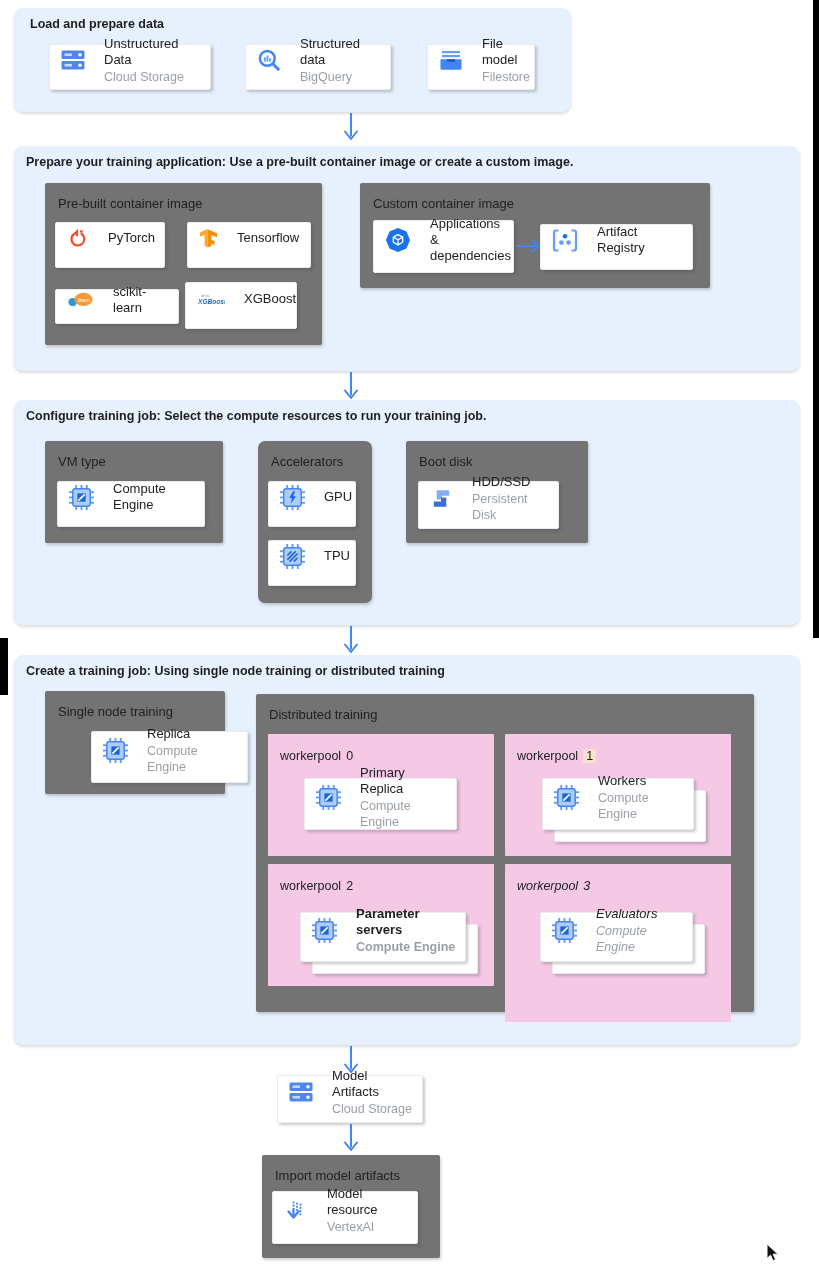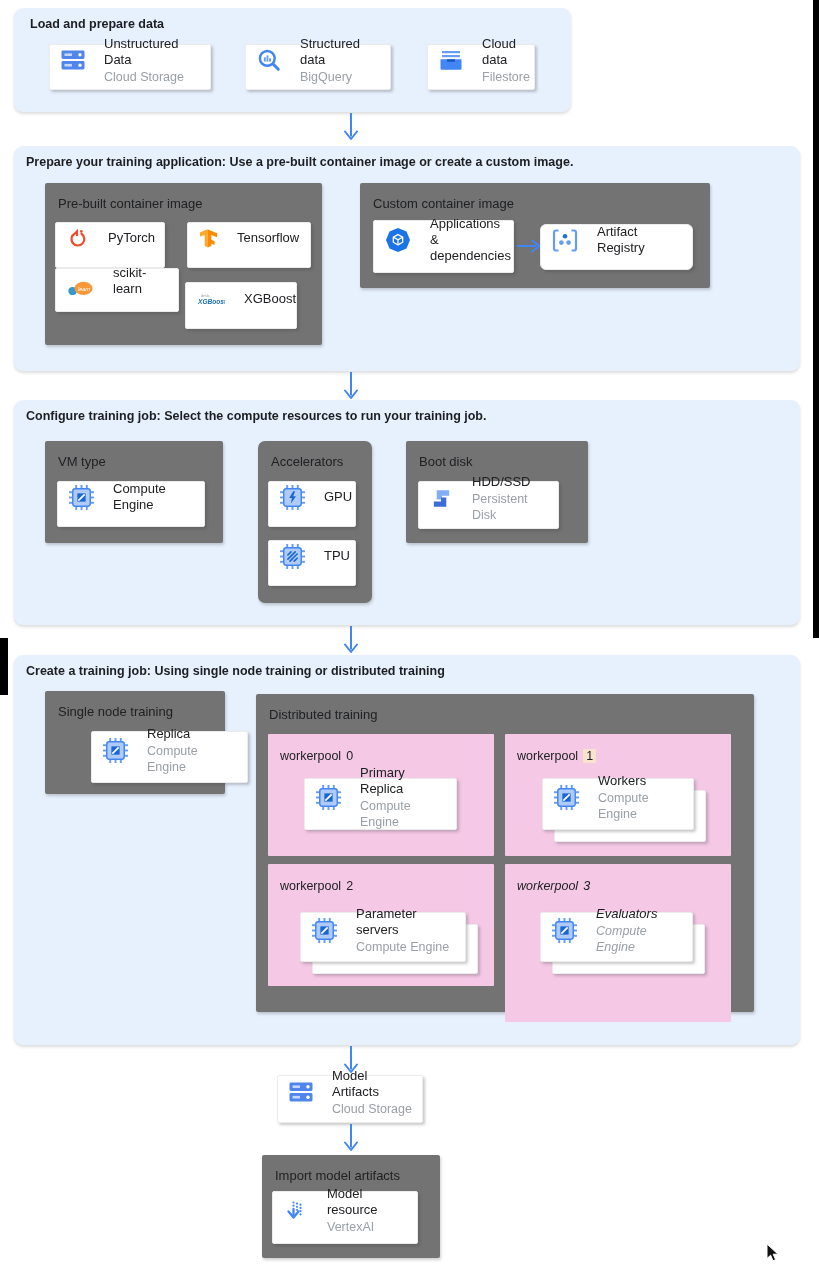--- a/index.html
+++ b/index.html
@@ -103,21 +103,21 @@
     <div class="card" style="left:413px;top:36px;width:108px;height:46px;">
       <span class="ic">
         <svg width="24" height="19" viewBox="0 0 24 19">
           <rect x="3" y="0" width="18" height="2.2" fill="#669df6"></rect>
           <rect x="3" y="4" width="18" height="2.2" fill="#669df6"></rect>
           <path d="M1.5 8.2 h21 v9.2 a1.4 1.4 0 0 1 -1.4 1.4 h-18.2 a1.4 1.4 0 0 1 -1.4 -1.4 Z" fill="#4285f4"></path>
           <rect x="8" y="8.2" width="8" height="2.6" fill="#185abc"></rect>
         </svg>
         </span>
       <span class="txt">
-          <span class="label">Cloud data</span>
+          <span class="label">File model</span>
       <span class="sub">Filestore</span>
         </span>
     </div>
   </div>
 
   <div class="arrow" style="left:342px;top:113px;">
     <svg width="18" height="28">
         <use href="#sym-varrow"></use>
       </svg>
     </div>
@@ -142,21 +142,21 @@
         <span class="ic">
           <svg width="19" height="21" viewBox="0 0 20 22">
             <polygon points="1,4.8 9,1.2 9,20.5 6,18.6 6,7.2 1,9" fill="#ffa726"></polygon>
             <polygon points="9,1.2 19,5.6 19,9.6 13,7.4 13,12.4 16.4,13.8 16.4,17.8 13,16.2 13,18.8 9,20.5" fill="#fb8c00"></polygon>
           </svg>
           </span>
         <span class="txt">
             <span class="label">Tensorflow</span>
           </span>
       </div>
-      <div class="card" style="left:10px;top:85px;width:124px;height:44px;align-items:flex-end;">
+      <div class="card" style="left:10px;top:106px;width:124px;height:35px;">
         <span class="ic">
           <svg width="27" height="17" viewBox="0 0 27 17">
             <ellipse cx="5.6" cy="11" rx="4.3" ry="4.1" fill="#3499cd"></ellipse>
             <ellipse cx="16.5" cy="8.4" rx="9" ry="6.6" fill="#f89939"></ellipse>
             <text x="11" y="10.8" font-size="5.4" font-style="italic" fill="#ffffff" font-family="Liberation Sans, sans-serif">learn</text>
           </svg>
           </span>
         <span class="txt">
             <span class="label">scikit-learn</span>
           </span>
@@ -187,21 +187,21 @@
         <span class="txt" style="width:92px;">
             <span class="label">Applications &amp; dependencies</span>
           </span>
       </div>
       <div class="arrow" style="left:157px;top:54px;">
         <svg width="26" height="18" viewBox="0 0 26 18">
           <line x1="0" y1="9" x2="19.5" y2="9" stroke="#4285f4" stroke-width="2"></line>
           <path d="M15 3.5 L22.5 9 L15 14.5" fill="none" stroke="#4285f4" stroke-width="2" stroke-linecap="round" stroke-linejoin="round"></path>
         </svg>
         </div>
-      <div class="card" style="left:180px;top:41px;width:153px;height:46px;border-radius:6px;">
+      <div class="card" style="left:180px;top:41px;width:153px;height:46px;">
         <span class="ic">
           <svg width="26" height="23" viewBox="0 0 26 23">
             <path d="M6.5 1.5 H4 a2 2 0 0 0 -2 2 v16 a2 2 0 0 0 2 2 h2.5" fill="none" stroke="#669df6" stroke-width="2.2"></path>
             <path d="M19.5 1.5 H22 a2 2 0 0 1 2 2 v16 a2 2 0 0 1 -2 2 h-2.5" fill="none" stroke="#669df6" stroke-width="2.2"></path>
             <circle cx="13" cy="7.2" r="2.3" fill="#1a73e8"></circle>
             <circle cx="9.4" cy="13.6" r="2.3" fill="#669df6"></circle>
             <circle cx="16.6" cy="13.6" r="2.3" fill="#669df6"></circle>
           </svg>
           </span>
         <span class="txt">
@@ -347,21 +347,21 @@
               <span class="label">Workers</span>
           <span class="sub">Compute Engine</span>
             </span>
         </div>
       </div>
 
       <div class="pool" style="left:12px;top:170px;width:226px;height:122px;">
         <div class="pool-title">
           <span>workerpool</span><span class="pnum">2</span></div>
         <div class="card back" style="left:44px;top:60px;width:166px;height:50px;"></div>
-        <div class="card" style="left:32px;top:48px;width:166px;height:50px;">
+        <div class="card" style="left:32px;top:48px;width:166px;height:50px;font-weight:bold;">
           <span class="ic">
             <svg width="25" height="25" viewBox="0 0 26 26">
                 <use href="#sym-chip"></use>
               <rect x="8.7" y="8.7" width="8.6" height="8.6" fill="#1967d2"></rect>
               <path d="M9.7 16.3 L16.3 9.7" stroke="#ffffff" stroke-width="1.8"></path>
             </svg>
             </span>
           <span class="txt">
               <span class="label">Parameter servers</span>
           <span class="sub">Compute Engine</span>

